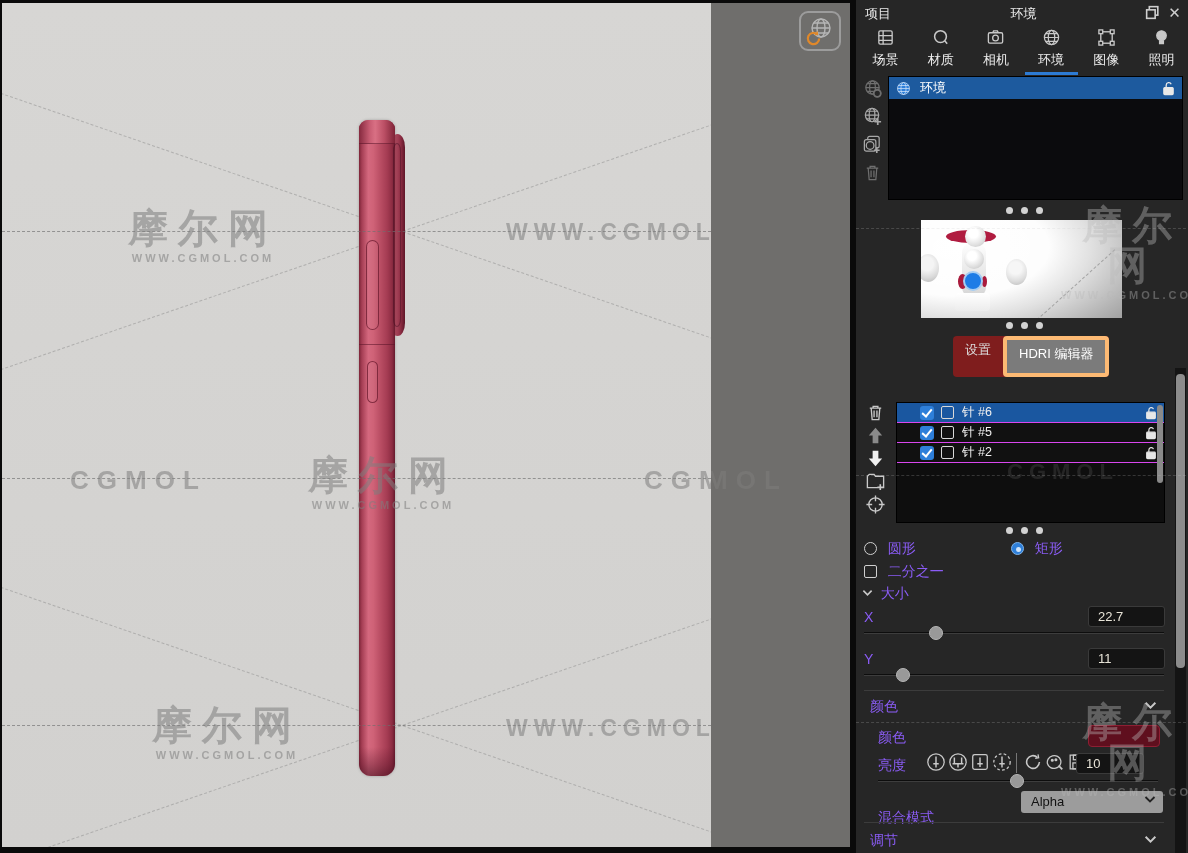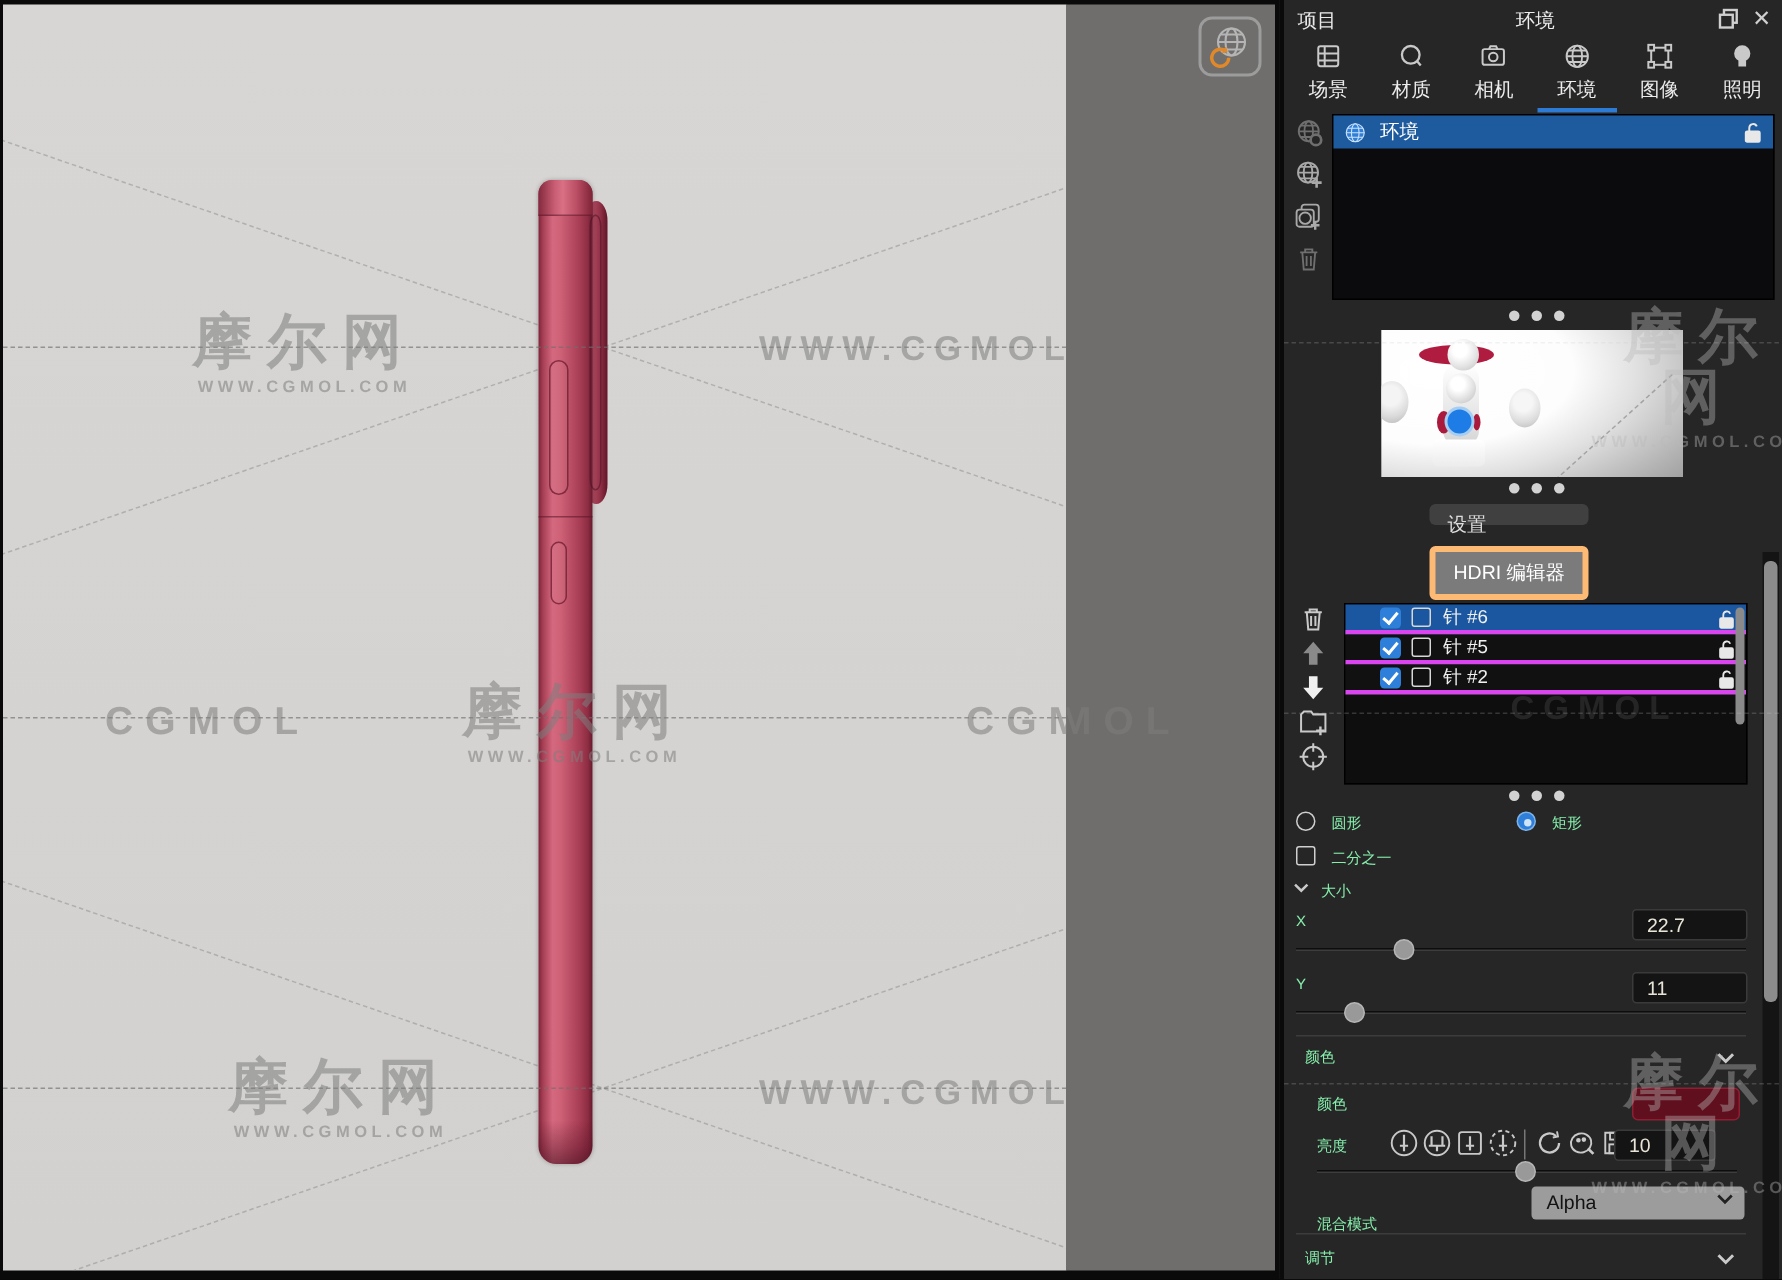--- a/index.html
+++ b/index.html
@@ -74,43 +74,43 @@
   .dots i { width:7px; height:7px; border-radius:50%; background:#d2d2d2; }
 
   .hdri { position:absolute; left:65px; top:220px; width:201px; height:98px;
     background:
       radial-gradient(120% 130% at 18% 28%, rgba(255,255,255,1) 0%, rgba(255,255,255,0.96) 38%, rgba(230,230,230,0.8) 55%, rgba(175,175,175,0.85) 78%, rgba(135,135,135,0.95) 100%),
       #cfcfcf;
     overflow:hidden; cursor:crosshair; }
   .hp { position:absolute; }
   .hdri .diag { position:absolute; left:98px; top:66px; width:110px; border-top:1px dashed rgba(140,140,140,0.7); transform:rotate(-42deg); }
 
-  .seg { position:absolute; left:97px; top:336px; height:14px; display:flex; background:#404040; border-radius:4px; align-items:stretch;flex-direction:column; }
+  .seg { position:absolute; left:97px; top:336px; height:41px; display:flex; background:#7f1d1d; border-radius:4px; align-items:stretch; }
   .seg .opt { padding:5px 12px; font-size:13px; color:#dcdcdc; cursor:pointer; border-radius:4px; }
   .seg .opt.sel { background:#7b7b7b; color:#fff; border:4px solid #fdba74; }
 
   .htool { position:absolute; top:376px; height:22px; color:#c9c9c9; }
   .hicon { position:absolute; width:20px; height:20px; cursor:pointer; color:#c9c9c9; }
   .vsep { position:absolute; width:1px; height:20px; background:#777; }
 
   .pinlist { position:absolute; left:40px; top:402px; width:269px; height:121px; background:#0e0e0e; border:1px solid #000; }
-  .pinrow { position:relative; height:20px; display:flex; align-items:center; border-bottom:3px solid #d946ef; cursor:pointer; background:#111; }
+  .pinrow { position:relative; height:20px; display:flex; align-items:center; border-bottom:1px solid #d946ef; cursor:pointer; background:#111; }
   .pinrow.sel { background:#1a57a0; }
   .cb { width:14px; height:14px; border-radius:3px; background:#2e7fd9; margin-left:23px; position:relative; flex:none; cursor:pointer; }
   .cb:after { content:""; position:absolute; left:4px; top:1px; width:4px; height:8px; border:solid #fff; border-width:0 2px 2px 0; transform:rotate(40deg); }
   .cb2 { width:13px; height:13px; border:1px solid #d8d8d8; border-radius:2px; background:transparent; margin-left:7px; flex:none; cursor:pointer; }
   .pinrow .pname { margin-left:8px; font-size:12.5px; color:#f0f0f0; }
   .pinrow .lock { top:3px; }
   .pin-scroll { position:absolute; right:1px; top:2px; width:6px; height:78px; background:#8a8a8a; border-radius:3px; cursor:pointer; }
 
   .radio { width:13px; height:13px; border-radius:50%; border:1px solid #cfcfcf; display:inline-block; vertical-align:-2px; cursor:pointer; }
   .radio.sel { border-color:#7eb3e8; background:#2e7fd9; position:relative; }
   .radio.sel:after { content:""; position:absolute; left:4px; top:4px; width:5px; height:5px; border-radius:50%; background:#cfe4fa; }
   .ckbox { width:13px; height:13px; border:1px solid #cfcfcf; border-radius:2px; display:inline-block; vertical-align:-2px; background:transparent; cursor:pointer; }
-  .plabel { font-size:10px; color:#86efac; }
+  .plabel { font-size:14px; color:#8b5cf6; }
 
   .numbox { position:absolute; width:77px; height:21px; background:#141414; border:1px solid #3a3a3a; border-radius:3px;
     color:#e8e4d8; font-size:13px; padding:0 0 0 9px; font-family:"Liberation Sans","DejaVu Sans",sans-serif; }
   .slider { position:absolute; height:14px; cursor:pointer; }
   .slider .track { position:absolute; left:0; right:0; top:6px; height:2px; background:#0d0d0d; border-bottom:1px solid #3d3d3d; }
   .slider .thumb { position:absolute; top:0; width:14px; height:14px; border-radius:50%; background:#999; border:1px solid #b5b5b5; }
 
   .divider { position:absolute; left:8px; width:300px; height:0; border-top:1px solid #3c3c3c; }
   .chev { position:absolute; color:#c9c9c9; cursor:pointer; }
   .swatch { position:absolute; left:232px; top:725px; width:72px; height:22px; border-radius:4px;

